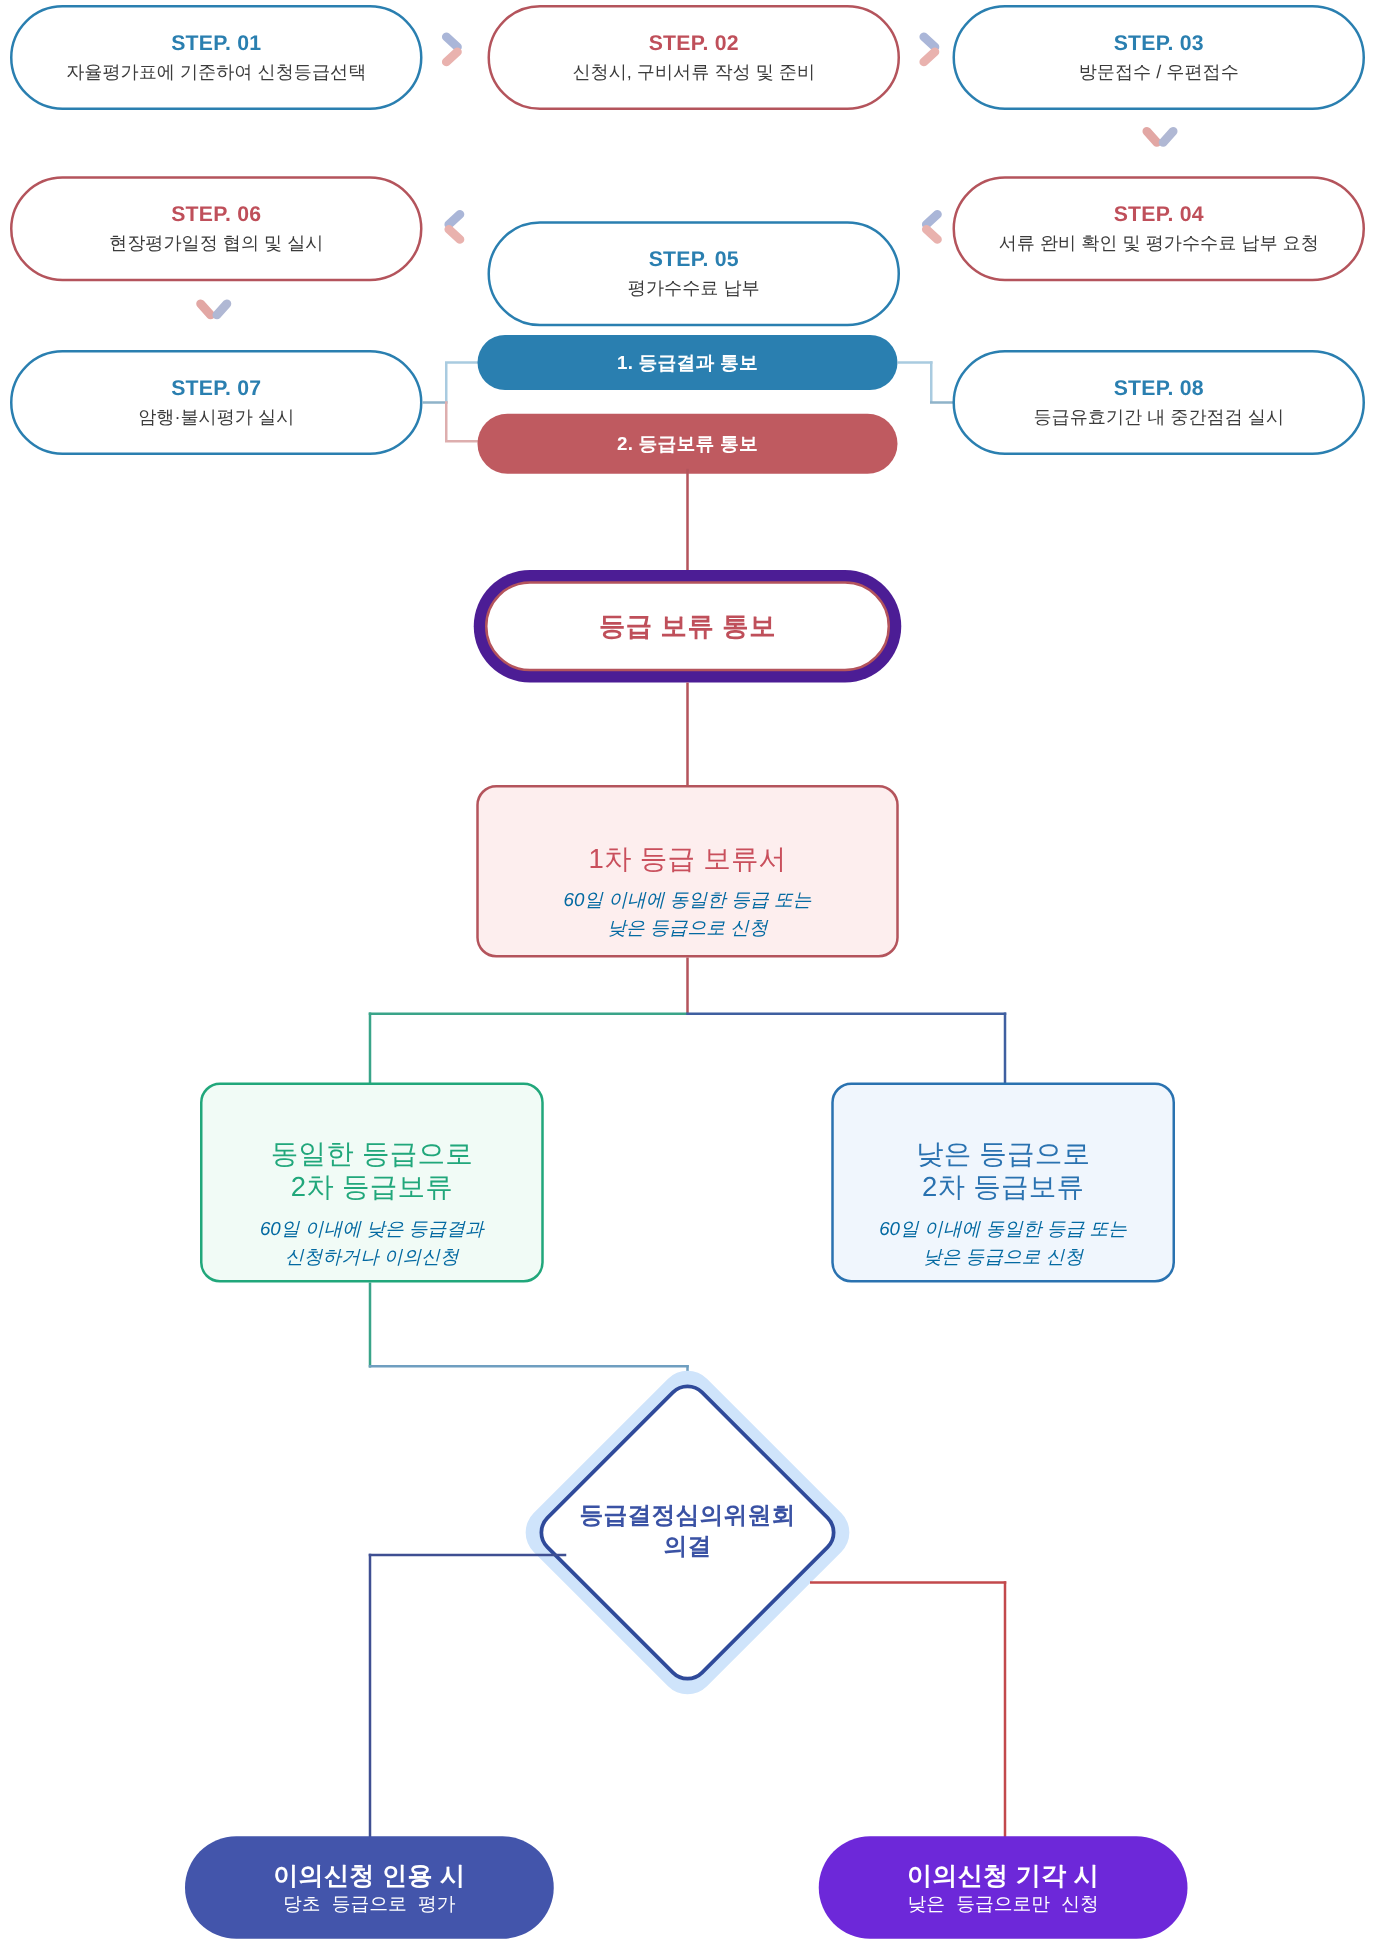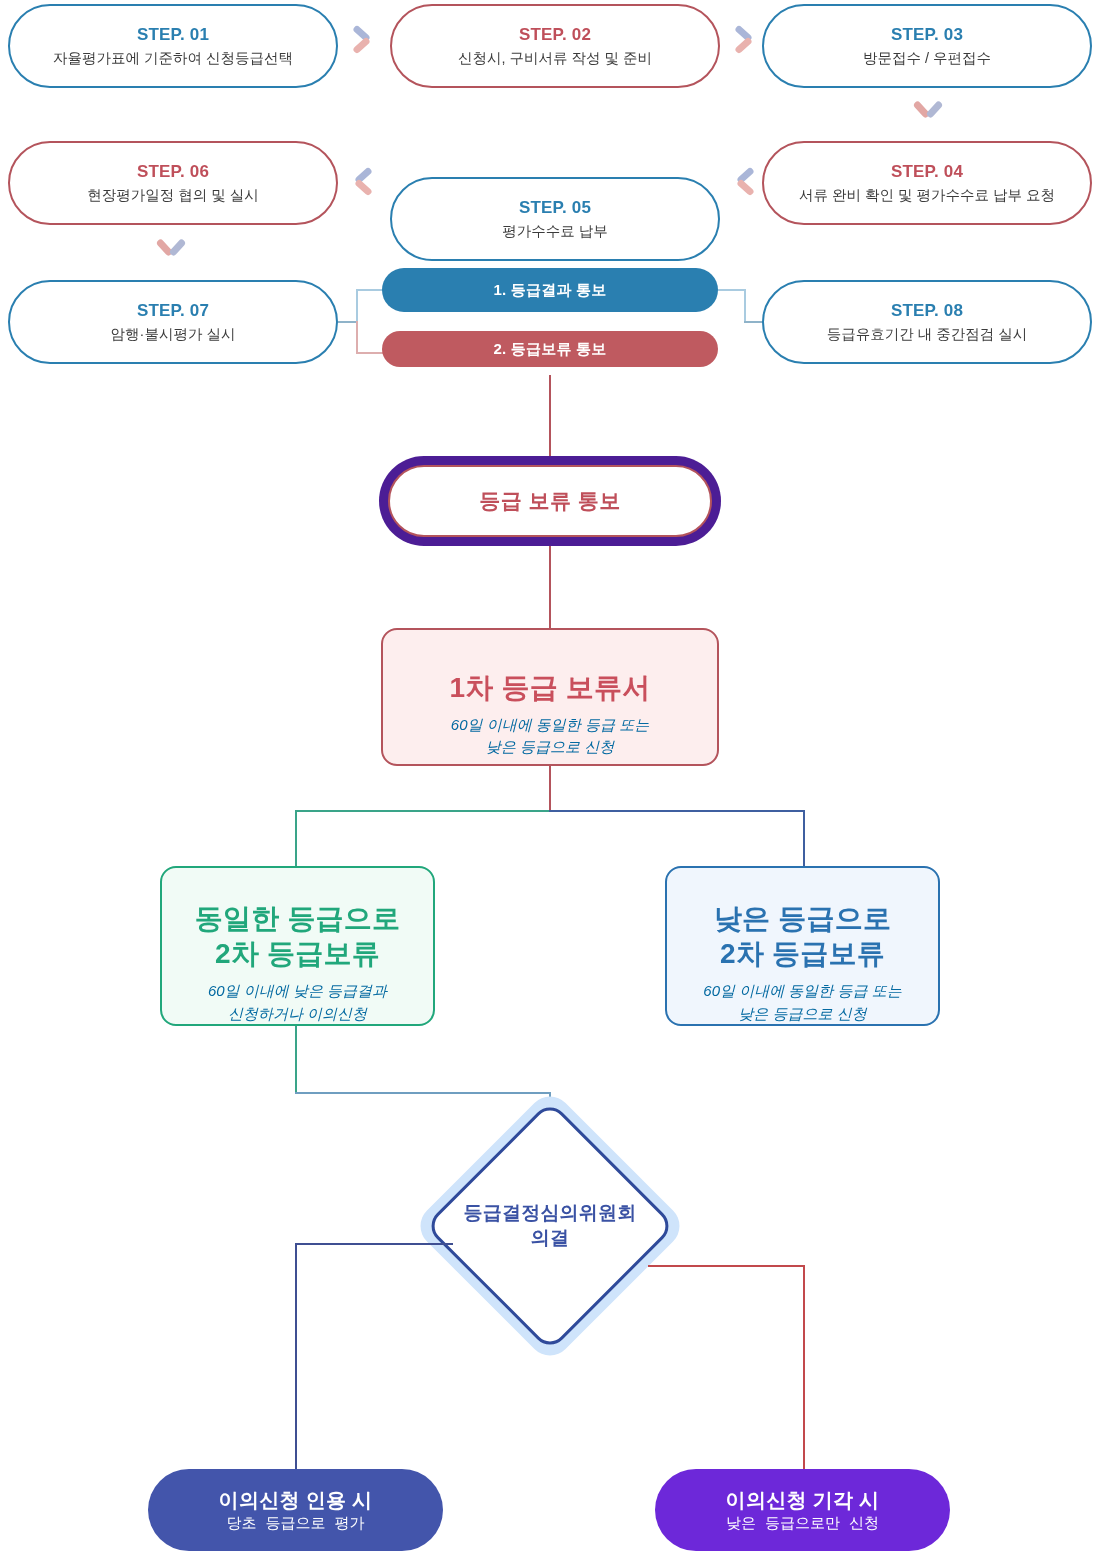--- a/index.html
+++ b/index.html
@@ -64,21 +64,21 @@
     border: 2.5px solid #b4545c; border-radius: 999px; background: #ffffff;
     color: #bf4f5a; font-size: 21px; font-weight: bold; letter-spacing: .5px;
   }
 
   
   .card {
     display: flex; flex-direction: column;
     align-items: center; justify-content: center;
     border-radius: 16px; text-align: center;
   }
-  .card .c-title { font-size: 28px; font-weight: bold; line-height: 1.25; letter-spacing: .2px; margin-top: 34px; }
+  .card .c-title { font-size: 22px; font-weight: normal; line-height: 1.25; letter-spacing: .2px; margin-top: 34px; }
   .card .c-desc  { font-size: 15px; color: #0369a1; line-height: 1.5; margin-top: 9px; font-style: italic; }
   .card.pink  { background: #fdeeee; border: 2px solid #b4545c; }
   .card.pink .c-title { color: #c94f5c; }
   .card.green { background: #f1fbf6; border: 2.5px solid #21a77b; }
   .card.green .c-title { color: #21a77b; }
   .card.blue  { background: #f0f6fd; border: 2.5px solid #2a72b0; }
   .card.blue .c-title { color: #2a72b0; }
 
   
   .diamond-wrap { position: absolute; }
@@ -186,21 +186,21 @@
 
   <div class="abs ln" style="left:338px; top:321px; width:20px; height:2px; background:#8fb3c9;"></div>
   <div class="abs ln" style="left:356px; top:290px; width:2px; height:32px; background:#a9cbe0;"></div>
   <div class="abs ln" style="left:356px; top:321px; width:2px; height:32px; background:#ddaeae;"></div>
   <div class="abs ln" style="left:356px; top:289px; width:28px; height:2px; background:#a9cbe0;"></div>
   <div class="abs ln" style="left:356px; top:352px; width:28px; height:2px; background:#ddaeae;"></div>
 
   <div class="abs notify blue" style="left:382px; top:268px; width:336px; height:44px;">
     <span>1. 등급결과 통보</span>
   </div>
-  <div class="abs notify red" style="left:382px; top:331px; width:336px; height:36px;">
+  <div class="abs notify red" style="left:382px; top:331px; width:336px; height:48px;">
     <span>2. 등급보류 통보</span>
   </div>
 
   <div class="abs ln" style="left:718px; top:289px; width:28px; height:2px; background:#a9cbe0;"></div>
   <div class="abs ln" style="left:744px; top:289px; width:2px; height:33px; background:#a9cbe0;"></div>
   <div class="abs ln" style="left:744px; top:321px; width:20px; height:2px; background:#8fb3c9;"></div>
 
   <div class="abs step-pill" style="left:762px; top:280px; width:330px; height:84px;">
     <div class="step-title">STEP. 08</div>
     <div class="step-desc">등급유효기간 내 중간점검 실시</div>

